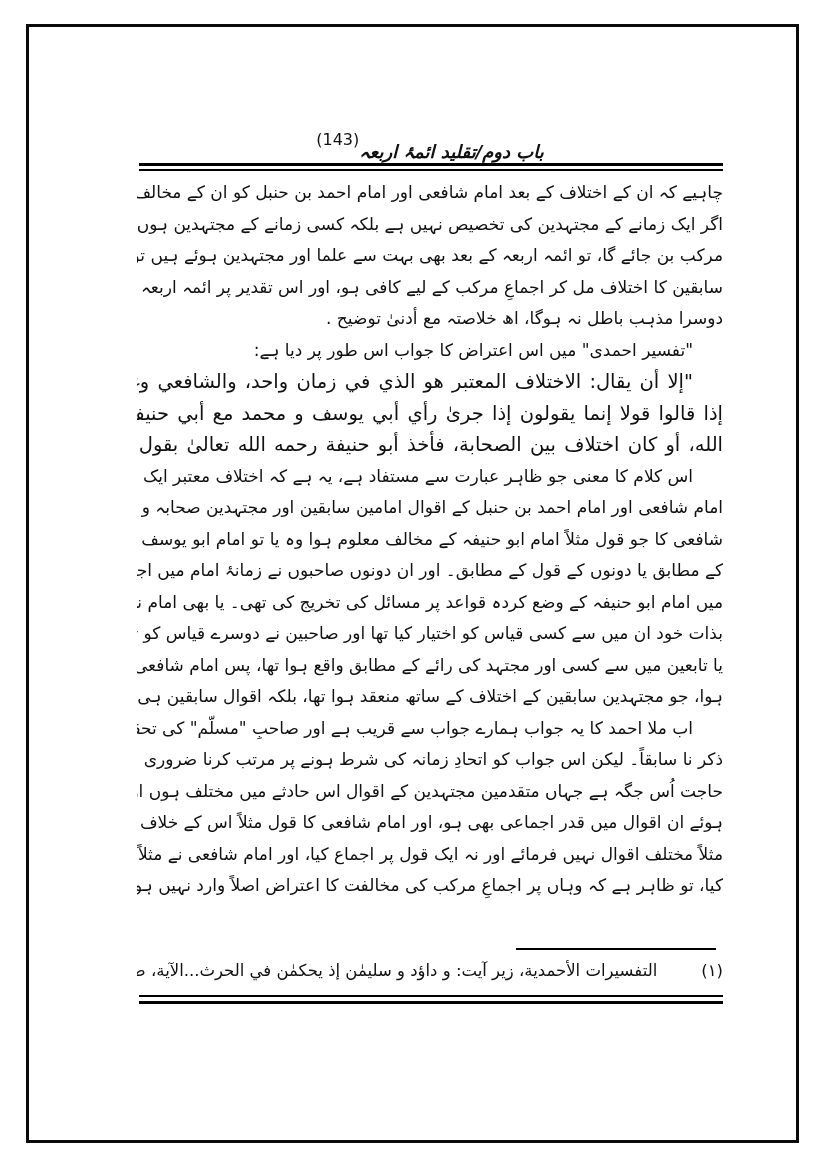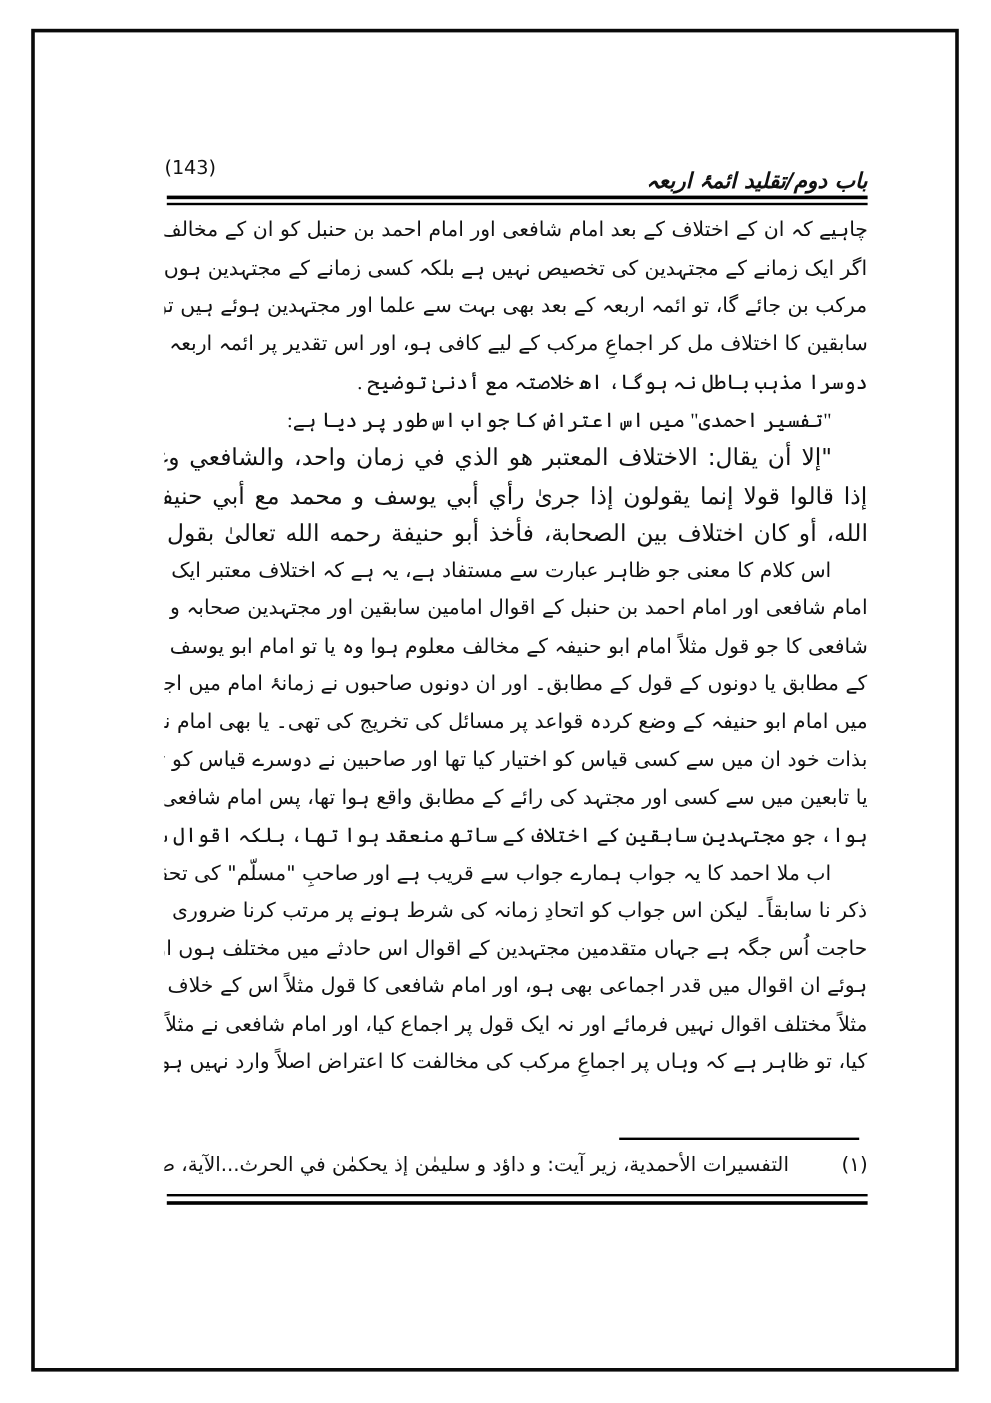--- a/index.html
+++ b/index.html
@@ -11,39 +11,39 @@
     overflow:hidden;
   }
   .frame{
     position:absolute;left:26px;top:24px;width:767px;height:1113px;
     border:3px solid #0a0a0a;
   }
   .content{
     position:absolute;right:103px;width:586px;direction:rtl;
   }
   .header-row{
-    top:120px;height:42px;display:flex;justify-content:space-between;align-items:flex-end;
+    top:120px;height:42px;display:flex;justify-content:center;align-items:flex-end;
   }
   .header-title{
     font-size:18px;font-weight:bold;font-style:italic;letter-spacing:-0.3px;
     white-space:nowrap;
   }
   .page-number{
     font-size:16px;direction:ltr;align-self:center;padding-bottom:4px;
   }
   .rule-double-top{
     position:absolute;right:103px;width:584px;top:163px;height:3px;
     border-top:3px solid #000;border-bottom:2.5px solid #000;
   }
   .body-text{ top:177px; }
   .tline{
     height:31.5px;line-height:31.5px;font-size:17px;overflow:hidden;
     text-align:justify;text-align-last:justify;white-space:nowrap;
   }
-  .tline.end{ text-align:left;text-align-last:right;font-family:Liberation Serif, serif; }
+  .tline.end{ text-align:left;text-align-last:right; }
   .tline.indent{ padding-right:30px; }
   .tline.arabic{ font-size:19.5px;word-spacing:2px; }
   .tline sup{ font-size:11px;line-height:0; }
   .footnote-sep{
     position:absolute;top:948px;right:110px;width:200px;height:0;
     border-top:2.5px solid #000;
   }
   .footnote-row{
     top:956px;display:flex;align-items:flex-start;font-size:16.5px;line-height:30px;
   }

